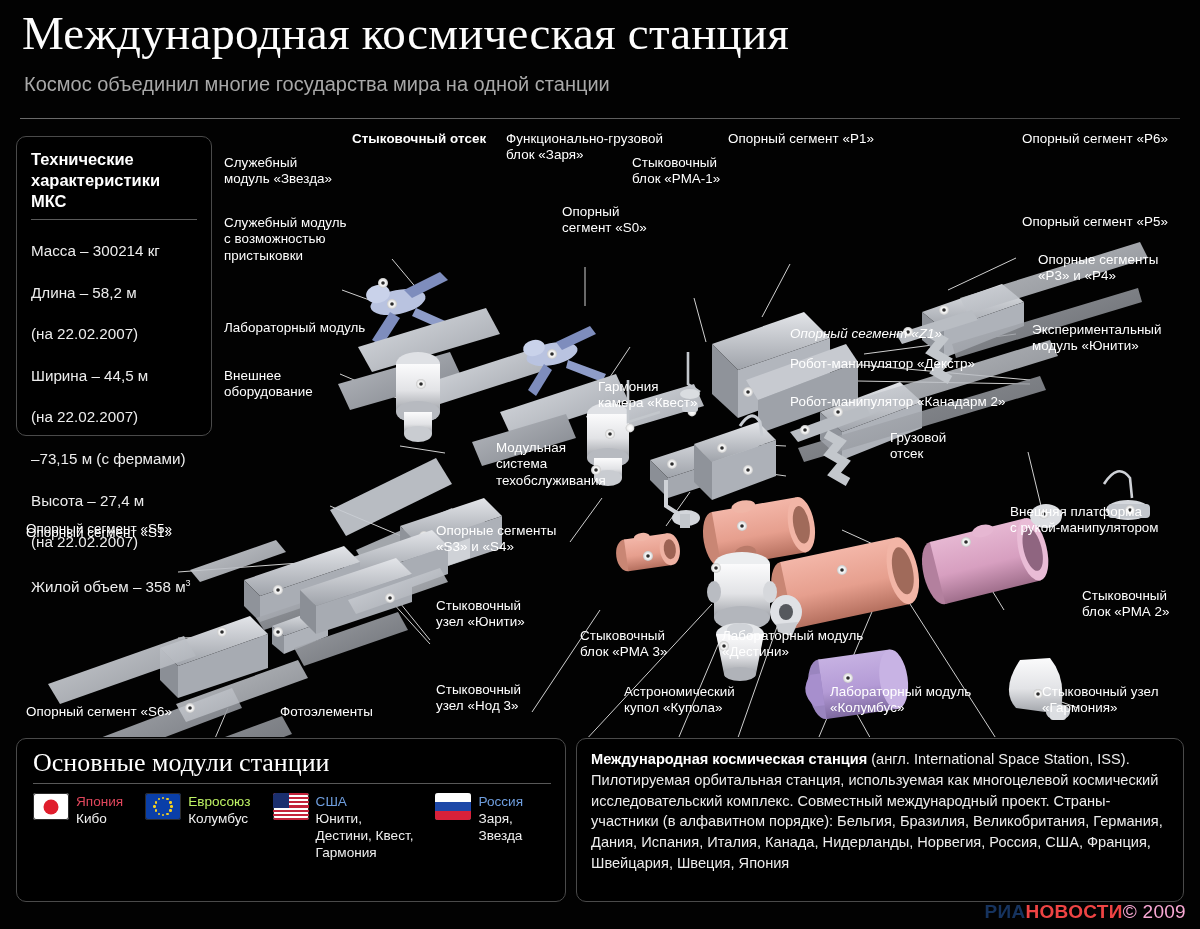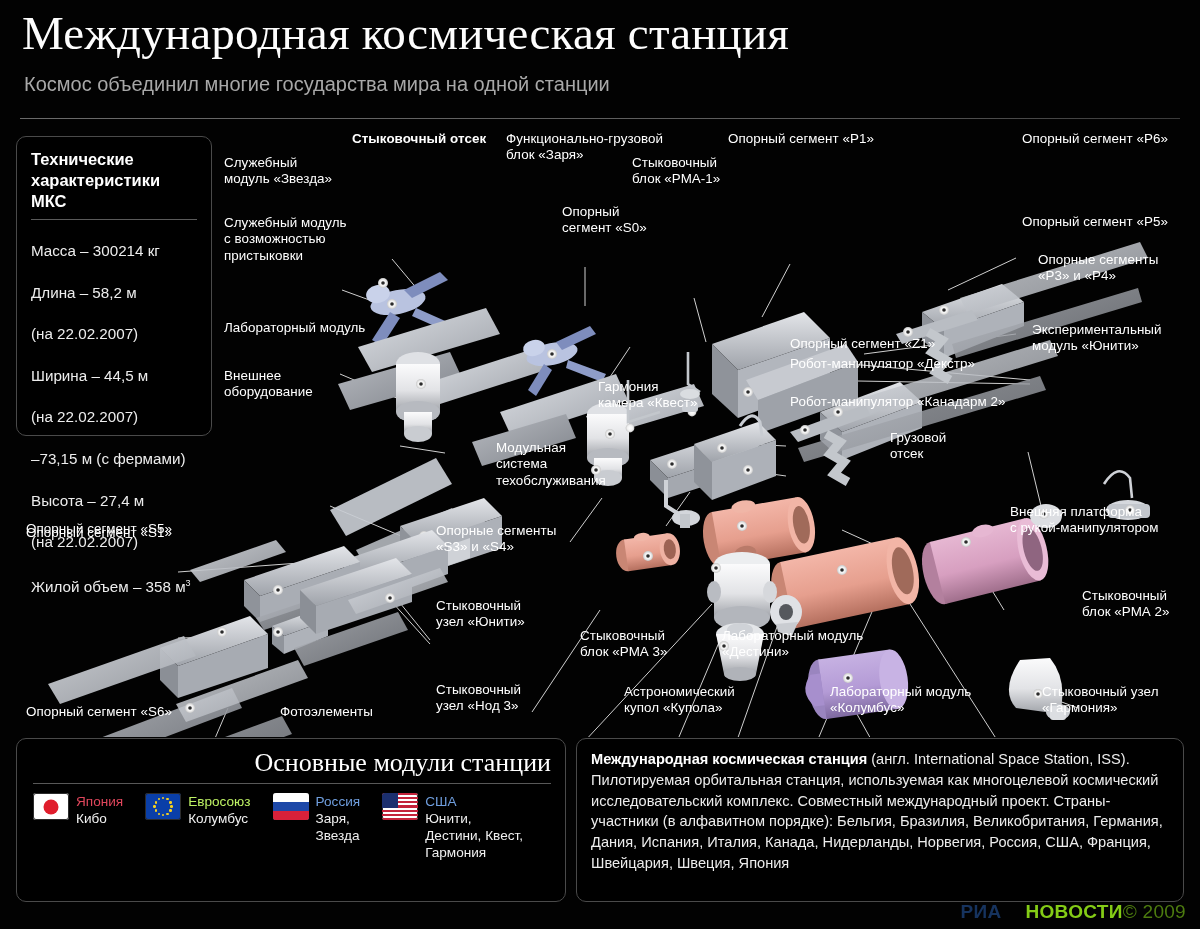--- a/index.html
+++ b/index.html
@@ -39,21 +39,21 @@
     font-size:16.5px;line-height:21px;font-weight:bold;color:#fff;
   }
   .specs-rule{margin:7px 0 8px 0;height:1px;background:#5a5a5a;}
   .specs-list{font-size:15.2px;line-height:21.6px;color:#ededed;}
   .specs-list div{white-space:nowrap;margin-top:20px;}
   .specs-list sup{font-size:9px;vertical-align:super;}
 
   #legend-panel{left:16px;top:738px;width:550px;height:164px;padding:8px 14px 8px 16px;}
   .legend-title{
     font-family:"Liberation Serif","DejaVu Serif",serif;
-    font-size:26px;line-height:32px;color:#fff;font-weight:400;text-align:right;
+    font-size:26px;line-height:32px;color:#fff;font-weight:400;
   }
   .legend-rule{margin:4px 0 9px 0;height:1px;background:#585858;}
   .legend-row{display:flex;gap:22px;align-items:flex-start;}
   .legend-item{display:flex;gap:7px;align-items:flex-start;}
   .flag{width:36px;height:27px;border-radius:3px;flex:0 0 auto;overflow:hidden;position:relative;
         box-shadow:0 0 0 1px #2b2b2b inset;}
   .flag-jp{background:#fff;}
   .flag-jp .dot{position:absolute;left:50%;top:50%;transform:translate(-50%,-50%);
        width:15px;height:15px;border-radius:50%;background:#e01d2c;}
   .flag-eu{background:#0a3fa8;}
@@ -71,22 +71,22 @@
   #desc-panel{left:576px;top:738px;width:608px;height:164px;padding:10px 14px 8px 14px;}
   .desc-text{font-size:14.6px;line-height:20.8px;color:#ededed;}
   .desc-text b{font-weight:bold;color:#fff;}
 
   
   .watermark{
     position:absolute;right:14px;bottom:6px;
     font-size:19px;font-weight:bold;letter-spacing:.3px;white-space:nowrap;
   }
   .wm-ria{color:#16335e;}
-  .wm-nov{color:#84cc16;margin-left:24px;}
-  .wm-cp{color:#4d7c0f;font-weight:normal;font-size:19px;}
+  .wm-nov{color:#ef4444;}
+  .wm-cp{color:#f9a8d4;font-weight:normal;font-size:19px;}
 
   
   .lbl{
     position:absolute;font-size:13.4px;line-height:16.4px;color:#fff;
     white-space:pre;letter-spacing:.05px;
   }
 
   
   #diagram{position:absolute;left:0;top:112px;width:1200px;height:625px;}
   .hot{cursor:pointer;}
@@ -483,21 +483,21 @@
 блок «Заря»</div>
       <div class="lbl" style="left: 562px; top: 204px;">Опорный
 сегмент «S0»</div>
       <div class="lbl" style="left: 632px; top: 155px;">Стыковочный
 блок «РМА-1»</div>
       <div class="lbl" style="left: 728px; top: 131px;">Опорный сегмент «P1»</div>
       <div class="lbl" style="left: 1022px; top: 131px;">Опорный сегмент «P6»</div>
       <div class="lbl" style="left: 1022px; top: 214px;">Опорный сегмент «P5»</div>
       <div class="lbl" style="left: 1038px; top: 252px;">Опорные сегменты
 «P3» и «P4»</div>
-      <div class="lbl" style="left: 790px; top: 336px;">Опорный сегмент «Z1»</div>
+      <div class="lbl" style="left: 790px; top: 326px; font-style: italic;">Опорный сегмент «Z1»</div>
       <div class="lbl" style="left: 790px; top: 356px;">Робот-манипулятор «Декстр»</div>
       <div class="lbl" style="left: 790px; top: 394px;">Робот-манипулятор «Канадарм 2»</div>
       <div class="lbl" style="left: 1032px; top: 322px;">Экспериментальный
 модуль «Юнити»</div>
       <div class="lbl" style="left: 598px; top: 379px;">Гармония
 камера «Квест»</div>
       <div class="lbl" style="left: 890px; top: 430px;">Грузовой
 отсек</div>
       <div class="lbl" style="left: 496px; top: 440px;">Модульная
 система
@@ -578,53 +578,53 @@
             <div class="star" style="left: 12.45px; top: 4.83878px;"></div>
           </div>
           <div class="legend-txt">
             <div class="legend-country" style="color: #bef264;">Евросоюз</div>
             <div class="legend-mods">
               <div>Колумбус</div>
             </div>
           </div>
         </div>
         <div class="legend-item">
-          <div class="flag flag-ru">
-            <div class="b" style="background: rgb(255, 255, 255); top: 0px;"></div>
-            <div class="b" style="background: rgb(29, 72, 168); top: 9px;"></div>
-            <div class="b" style="background: rgb(216, 33, 58); top: 18px;"></div>
-          </div>
-          <div class="legend-txt">
-            <div class="legend-country" style="color: rgb(111, 158, 222);">Россия</div>
-            <div class="legend-mods">
-              <div>Заря,</div>
-              <div>Звезда</div>
-            </div>
-          </div>
-        </div>
-        <div class="legend-item">
           <div class="flag flag-us">
             <div class="stripe" style="top: 0px;"></div>
             <div class="stripe" style="top: 4.16px;"></div>
             <div class="stripe" style="top: 8.32px;"></div>
             <div class="stripe" style="top: 12.48px;"></div>
             <div class="stripe" style="top: 16.64px;"></div>
             <div class="stripe" style="top: 20.8px;"></div>
             <div class="stripe" style="top: 24.96px;"></div>
             <div class="canton"></div>
           </div>
           <div class="legend-txt">
             <div class="legend-country" style="color: rgb(111, 158, 222);">США</div>
             <div class="legend-mods">
               <div>Юнити,</div>
               <div>Дестини, Квест,</div>
               <div>Гармония</div>
             </div>
           </div>
         </div>
+        <div class="legend-item">
+          <div class="flag flag-ru">
+            <div class="b" style="background: rgb(255, 255, 255); top: 0px;"></div>
+            <div class="b" style="background: rgb(29, 72, 168); top: 9px;"></div>
+            <div class="b" style="background: rgb(216, 33, 58); top: 18px;"></div>
+          </div>
+          <div class="legend-txt">
+            <div class="legend-country" style="color: rgb(111, 158, 222);">Россия</div>
+            <div class="legend-mods">
+              <div>Заря,</div>
+              <div>Звезда</div>
+            </div>
+          </div>
+        </div>
       </div>
   </div>
 
   <div class="panel" id="desc-panel">
     <div class="desc-text"><b>Международная космическая станция</b><span> (англ. International Space Station, ISS). Пилотируемая орбитальная станция, используемая как многоцелевой космический исследовательский комплекс. Совместный международный проект. Страны-участники (в алфавитном порядке): Бельгия, Бразилия, Великобритания, Германия, Дания, Испания, Италия, Канада, Нидерланды, Норвегия, Россия, США, Франция, Швейцария, Швеция, Япония</span></div>
   </div>
 
   <div class="watermark"><span class="wm-ria">РИА</span><span class="wm-nov">НОВОСТИ</span><span class="wm-cp">© 2009</span></div>
 
 </div>

